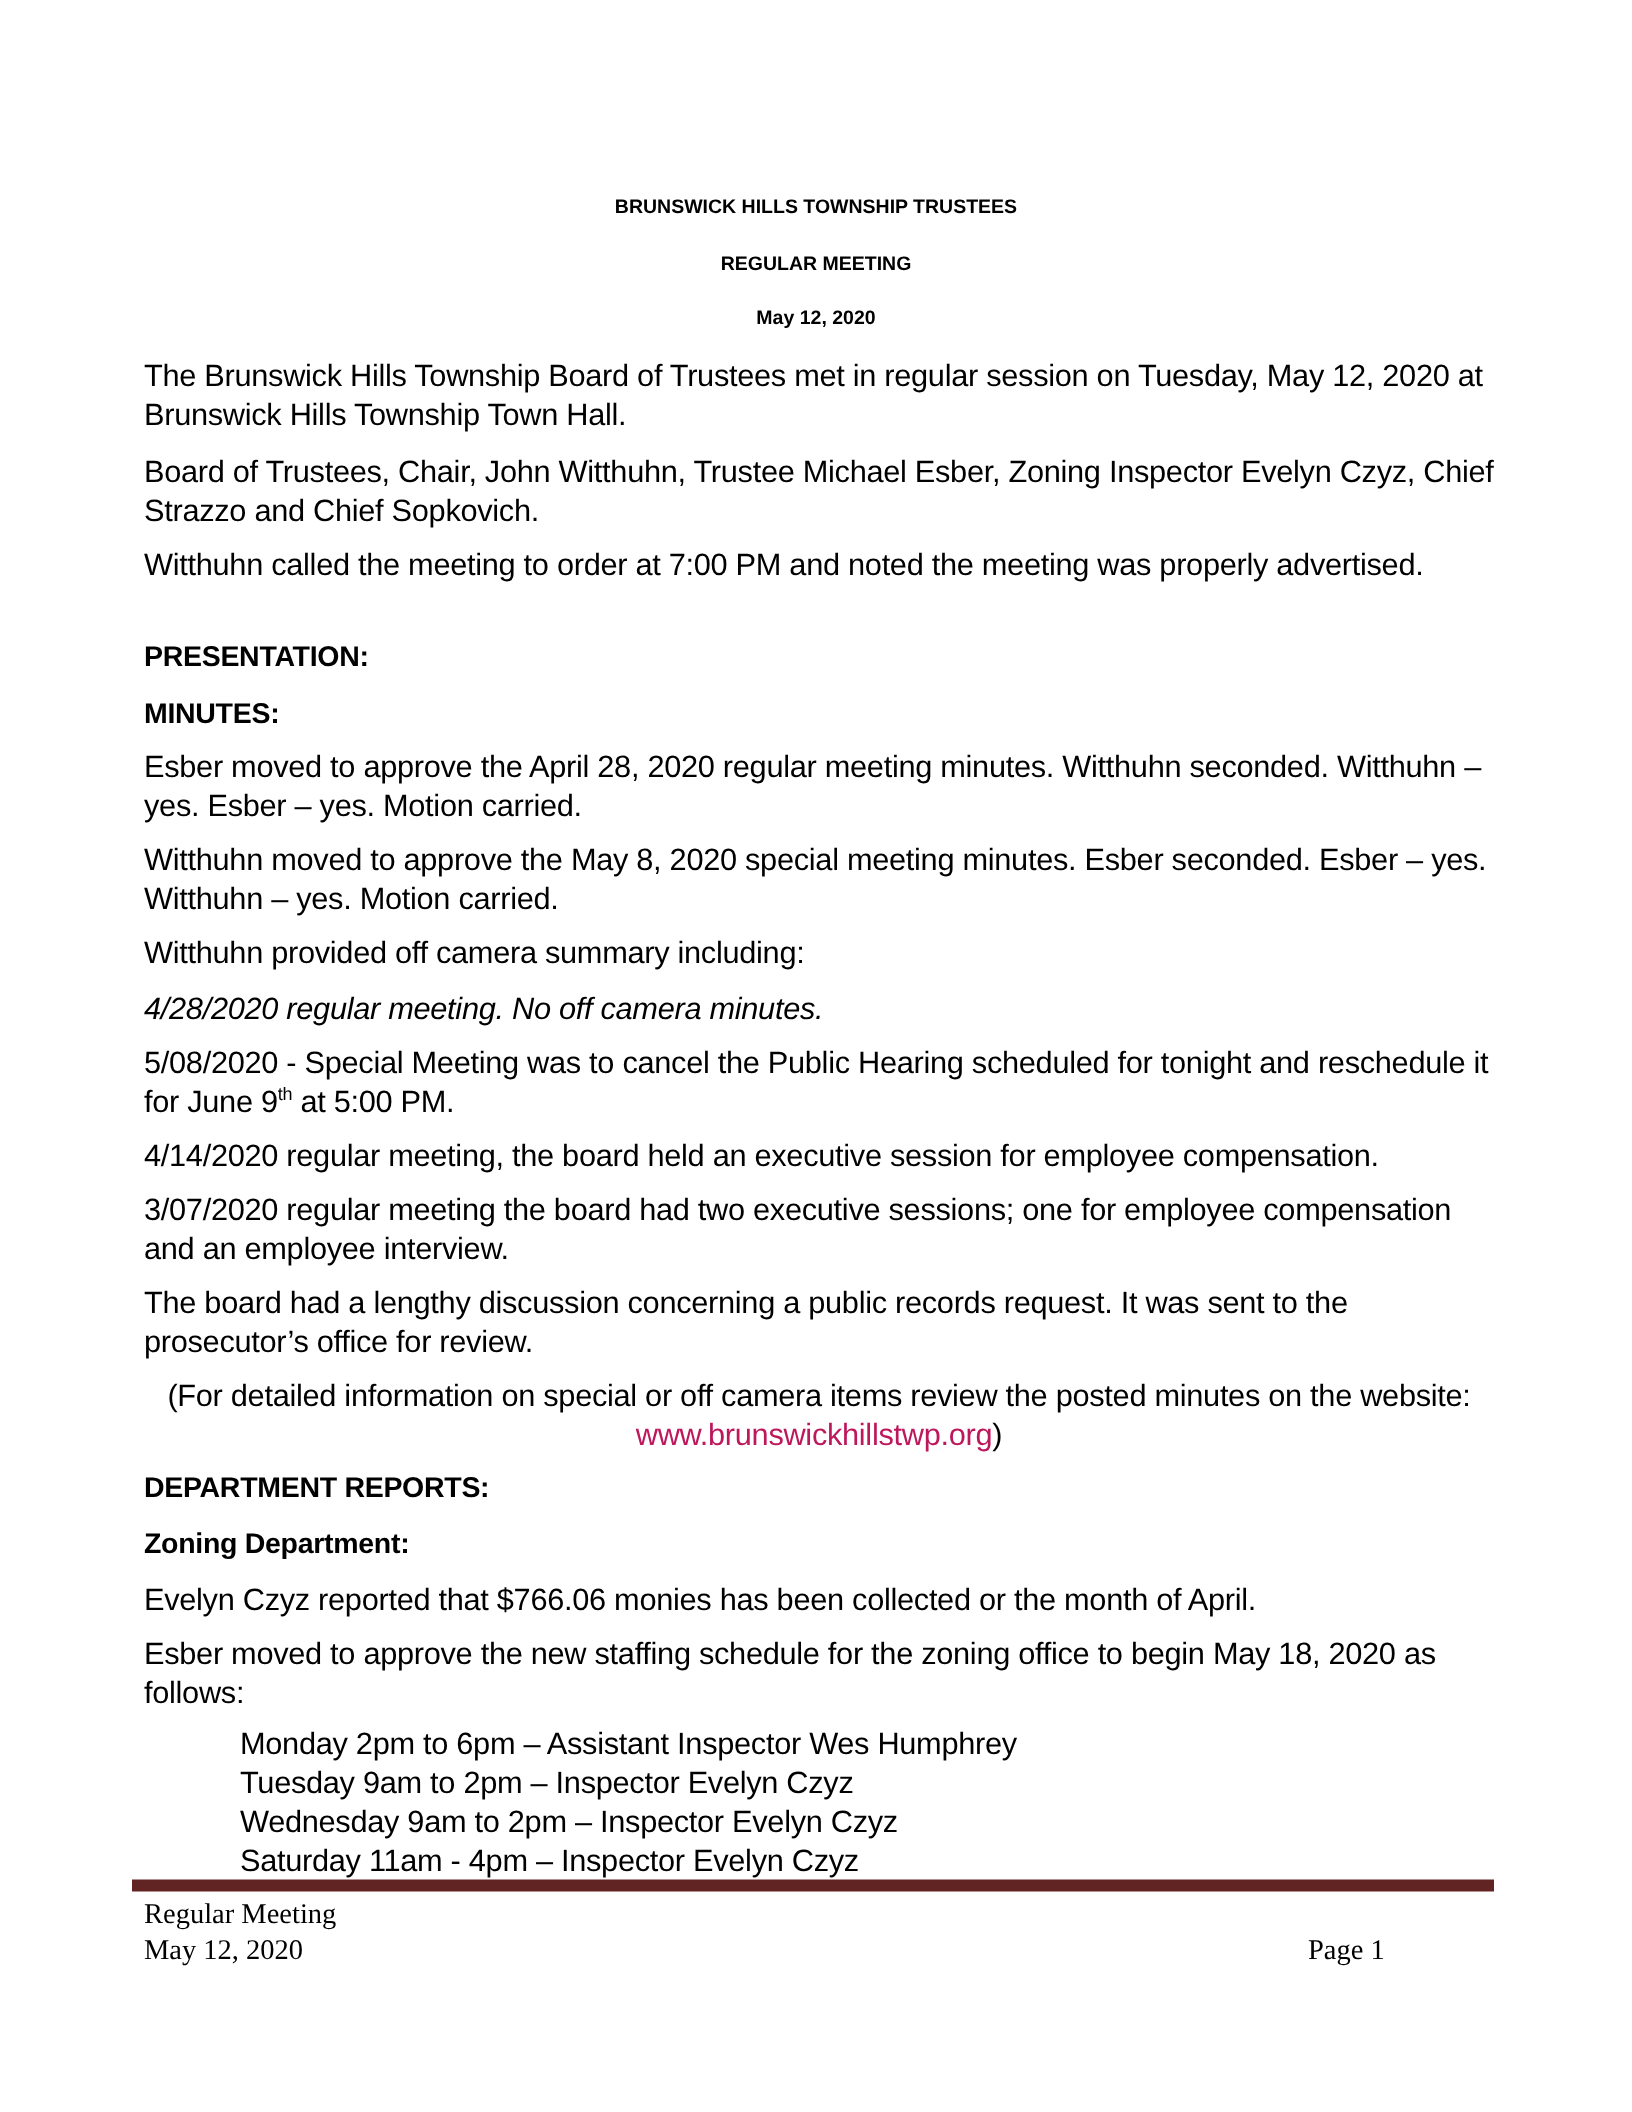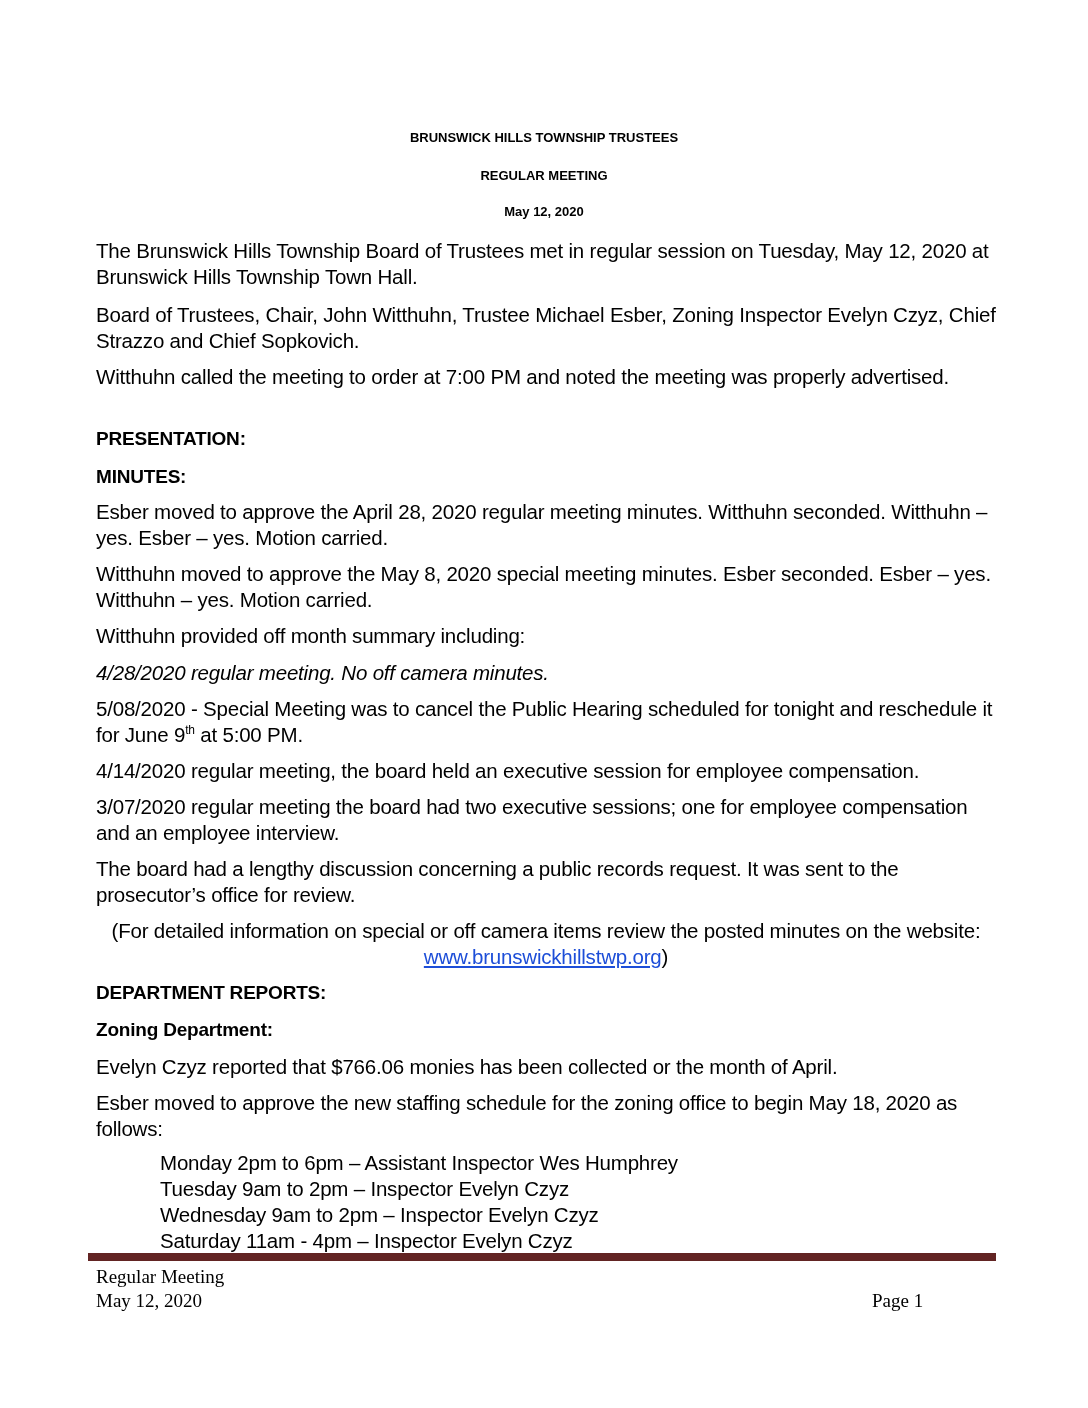--- a/index.html
+++ b/index.html
@@ -3,21 +3,21 @@
 <meta charset="utf-8">
 <style>
   html, body { margin: 0; padding: 0; background: #ffffff; }
   body { width: 1088px; height: 1408px; position: relative; overflow: hidden;
          font-family: "Liberation Sans", sans-serif; color: #000; }
   .page { position: absolute; left: 0; top: 0; width: 1088px; height: 1408px; }
   .body-text { position: absolute; left: 96px; width: 900px; font-size: 20.5px; line-height: 26px; letter-spacing: -0.2px; }
   .title { position: absolute; left: 0; width: 1088px; text-align: center; font-weight: bold; font-size: 13px; }
   .heading { font-weight: bold; font-size: 19px; }
   .centered { text-align: center; }
-  a.link { color: #1d4ed8; text-decoration: underline; }
+  a.link { color: #be185d; }
   .schedule { position: absolute; left: 160px; font-size: 20.5px; line-height: 26px; letter-spacing: -0.2px; }
   .footer-bar { position: absolute; left: 88px; top: 1253px; width: 908px; height: 8px; }
   .footer { position: absolute; font-family: "Liberation Serif", serif; font-size: 19px; }
   sup { font-size: 12px; line-height: 0; }
 </style>
 </head>
 <body>
 
 <div class="page">
 
@@ -27,21 +27,21 @@
 
   <div class="body-text" style="top:238px;">The Brunswick Hills Township Board of Trustees met in regular session on Tuesday, May 12, 2020 at Brunswick Hills Township Town Hall.</div>
   <div class="body-text" style="top:302px;">Board of Trustees, Chair, John Witthuhn, Trustee Michael Esber, Zoning Inspector Evelyn Czyz, Chief Strazzo and Chief Sopkovich.</div>
   <div class="body-text" style="top:364px;">Witthuhn called the meeting to order at 7:00 PM and noted the meeting was properly advertised.</div>
 
   <div class="body-text heading" style="top:464px;">MINUTES:</div>
   <div class="body-text heading" style="top:426px;">PRESENTATION:</div>
 
   <div class="body-text" style="top:499px;">Esber moved to approve the April 28, 2020 regular meeting minutes. Witthuhn seconded. Witthuhn – yes. Esber – yes. Motion carried.</div>
   <div class="body-text" style="top:561px;">Witthuhn moved to approve the May 8, 2020 special meeting minutes. Esber seconded. Esber – yes. Witthuhn – yes. Motion carried.</div>
-  <div class="body-text" style="top:623px;">Witthuhn provided off month summary including:</div>
+  <div class="body-text" style="top:623px;">Witthuhn provided off camera summary including:</div>
   <div class="body-text" style="top:660px;font-style:italic;">4/28/2020 regular meeting. No off camera minutes.</div>
   <div class="body-text" style="top:696px;">
     <span>5/08/2020 - Special Meeting was to cancel the Public Hearing scheduled for tonight and reschedule it for June 9</span><sup>th</sup><span> at 5:00 PM.</span>
   </div>
   <div class="body-text" style="top:758px;">4/14/2020 regular meeting, the board held an executive session for employee compensation.</div>
   <div class="body-text" style="top:794px;">3/07/2020 regular meeting the board had two executive sessions; one for employee compensation and an employee interview.</div>
   <div class="body-text" style="top:856px;">The board had a lengthy discussion concerning a public records request. It was sent to the prosecutor’s office for review.</div>
   <div class="body-text centered" style="top:918px;">
     <span>(For detailed information on special or off camera items review the posted minutes on the website: </span><a class="link">www.brunswickhillstwp.org</a><span>)</span>
   </div>

